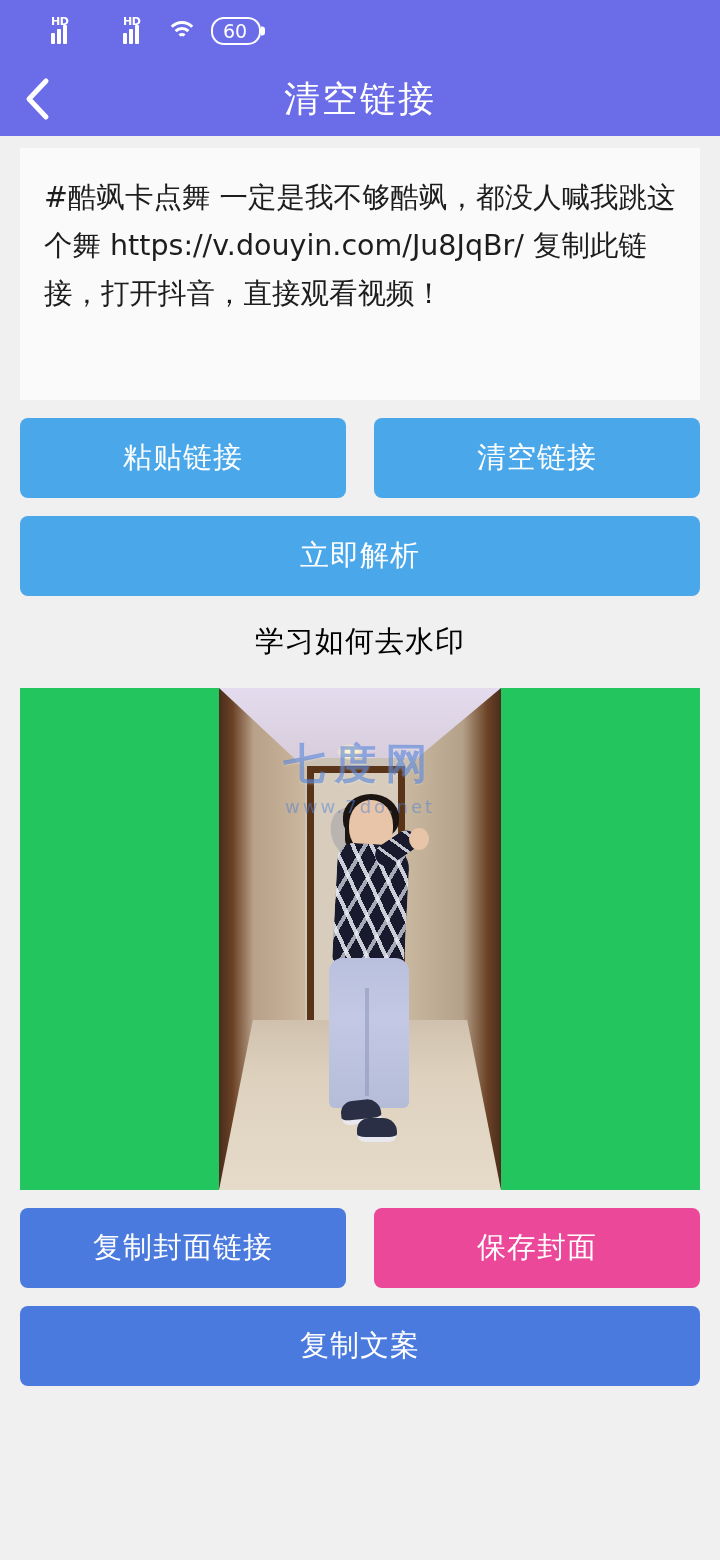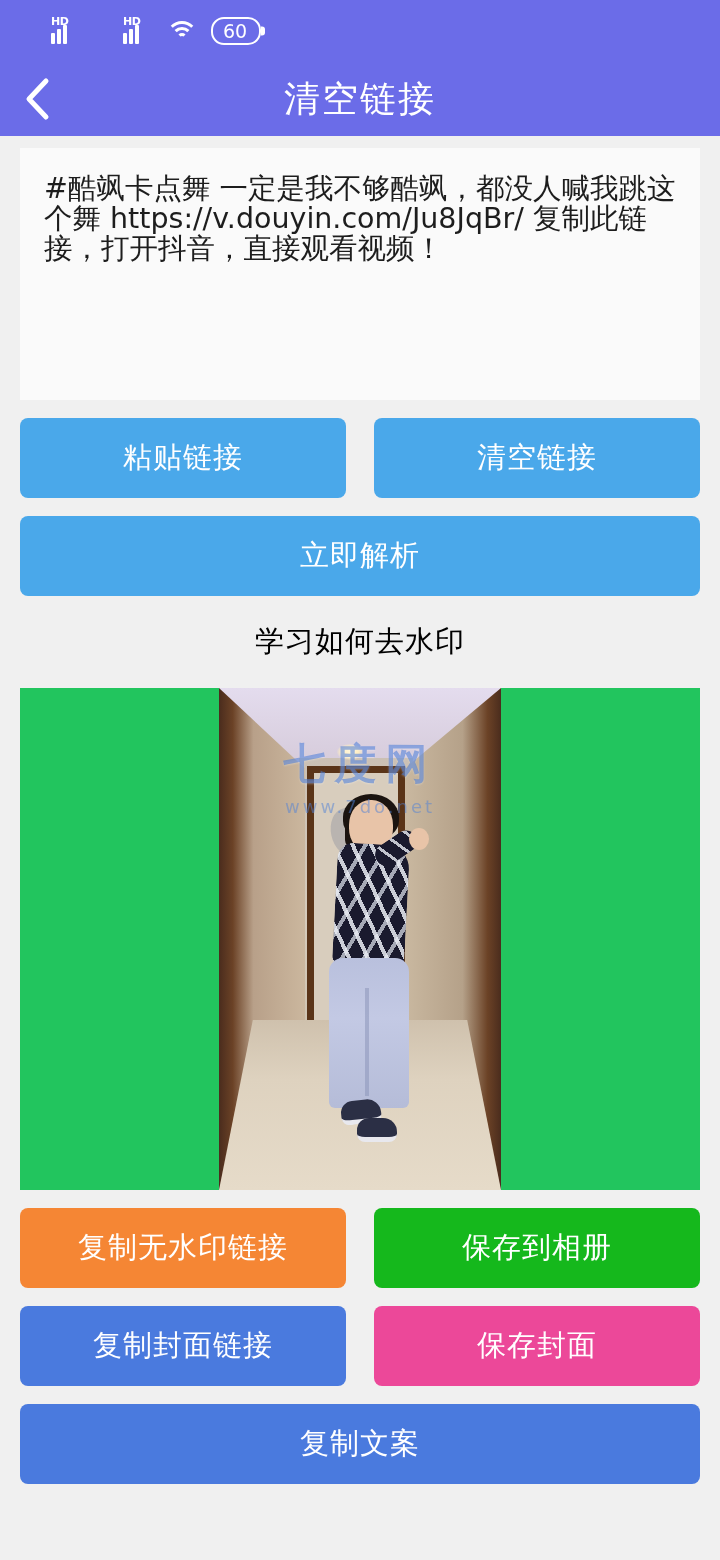--- a/index.html
+++ b/index.html
@@ -78,21 +78,21 @@
     position:absolute; left:0; right:0; text-align:center;
     color:#fff; font-size:36px; letter-spacing:2px; pointer-events:none;
   }
 
   
   .textcard {
     margin:12px 20px 0 20px; background:#fafafa;
     min-height:252px; padding:26px 24px 20px 24px;
   }
   .textcard p {
-    color:#1d1d1d; font-size:28.5px; line-height:30px; word-break:break-all;
+    color:#1d1d1d; font-size:28.5px; line-height:48px; word-break:break-all;
   }
 
   
   .row { display:flex; gap:28px; padding:0 20px; margin-top:18px; }
   .btn {
     flex:1; height:80px; border:none; border-radius:8px;
     color:#fff; font-size:29px; font-family:inherit;
     display:flex; align-items:center; justify-content:center;
     letter-spacing:1px;
   }
@@ -294,24 +294,20 @@
         </div>
       </div>
       <div class="wm">
         <div class="wm-main">七度网</div>
         <div class="wm-sub">www.7do.net</div>
       </div>
     </div>
   </div>
 
   <div class="row">
-    <button class="btn orange">复制无水印链接</button>
-    <button class="btn green">保存到相册</button>
-  </div>
-  <div class="row">
     <button class="btn blue">复制封面链接</button>
     <button class="btn gray">保存封面</button>
   </div>
   <div class="row">
     <button class="btn blue">复制文案</button>
   </div>
 
 </div>
 
 </body></html>

